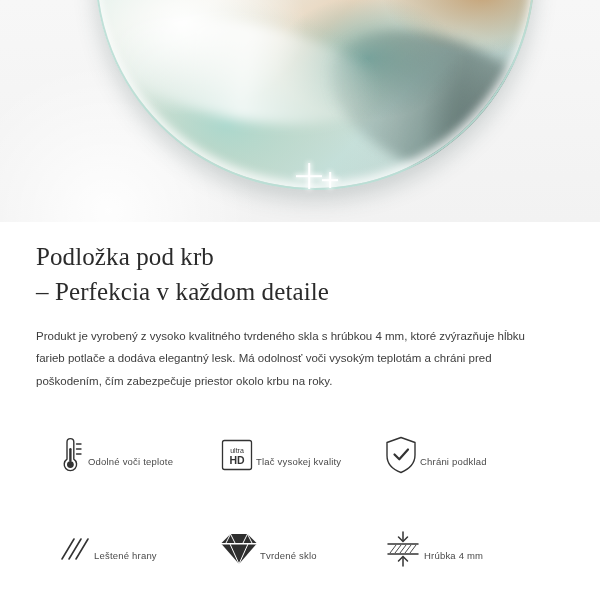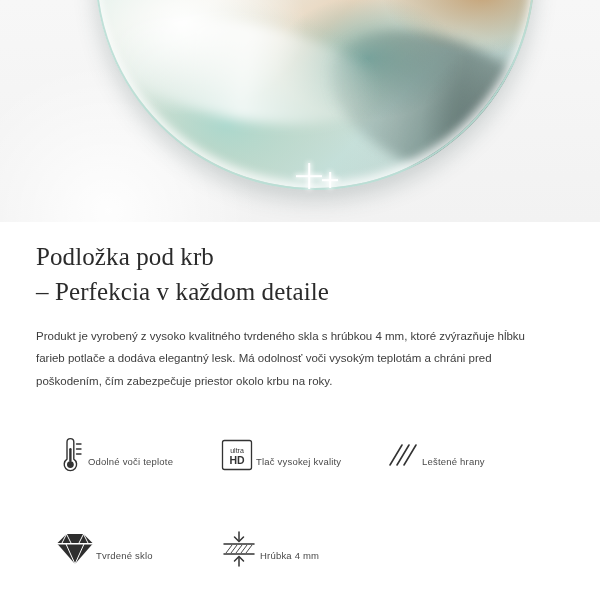--- a/index.html
+++ b/index.html
@@ -218,20 +218,29 @@
         <div class="feature-icon">
           <svg width="38" height="38" viewBox="0 0 38 38">
             <rect x="4.5" y="4.5" width="29" height="29" rx="2" fill="none" stroke="#333" stroke-width="1.3"></rect>
             <text x="19" y="17" text-anchor="middle" font-family="Liberation Sans, sans-serif" font-size="7" fill="#333">ultra</text>
             <text x="19" y="28" text-anchor="middle" font-family="Liberation Sans, sans-serif" font-size="10.5" font-weight="bold" fill="#333">HD</text>
           </svg>
         </div>
         <div class="feature-label">Tlač vysokej kvality</div>
       </div>
 
+      <div class="feature">
+        <div class="feature-icon">
+          <svg width="38" height="42" viewBox="0 0 38 42">
+            <path d="M19 3.5 L33 8.5 V21 c0 9.5 -7 14.5 -14 17.5 C12 36 5 31 5 21.5 V8.5 Z" fill="none" stroke="#333" stroke-width="1.4" stroke-linejoin="round"></path>
+            <path d="M12.5 20.5 l4.8 4.8 L26 15.5" fill="none" stroke="#333" stroke-width="2.2" stroke-linecap="round" stroke-linejoin="round"></path>
+          </svg>
+        </div>
+        <div class="feature-label">Chráni podklad</div>
+      </div>
 
       <div class="feature">
         <div class="feature-icon">
           <svg width="40" height="34" viewBox="0 0 40 34">
             <g stroke="#333" stroke-width="1.6" stroke-linecap="round">
               <line x1="8" y1="27" x2="20" y2="7"></line>
               <line x1="15" y1="27" x2="27" y2="7"></line>
               <line x1="22" y1="27" x2="34" y2="7"></line>
             </g>
           </svg>

